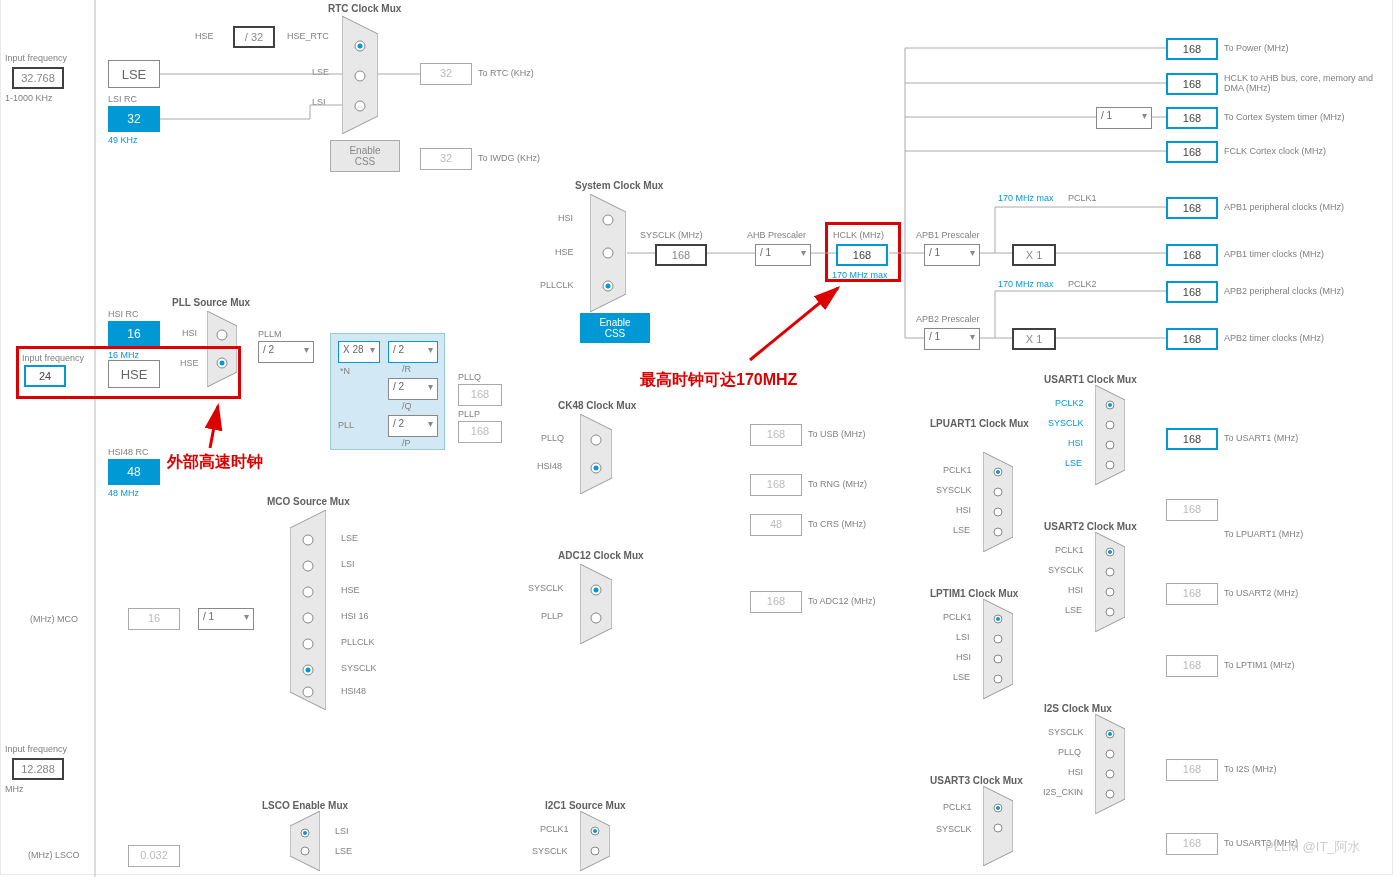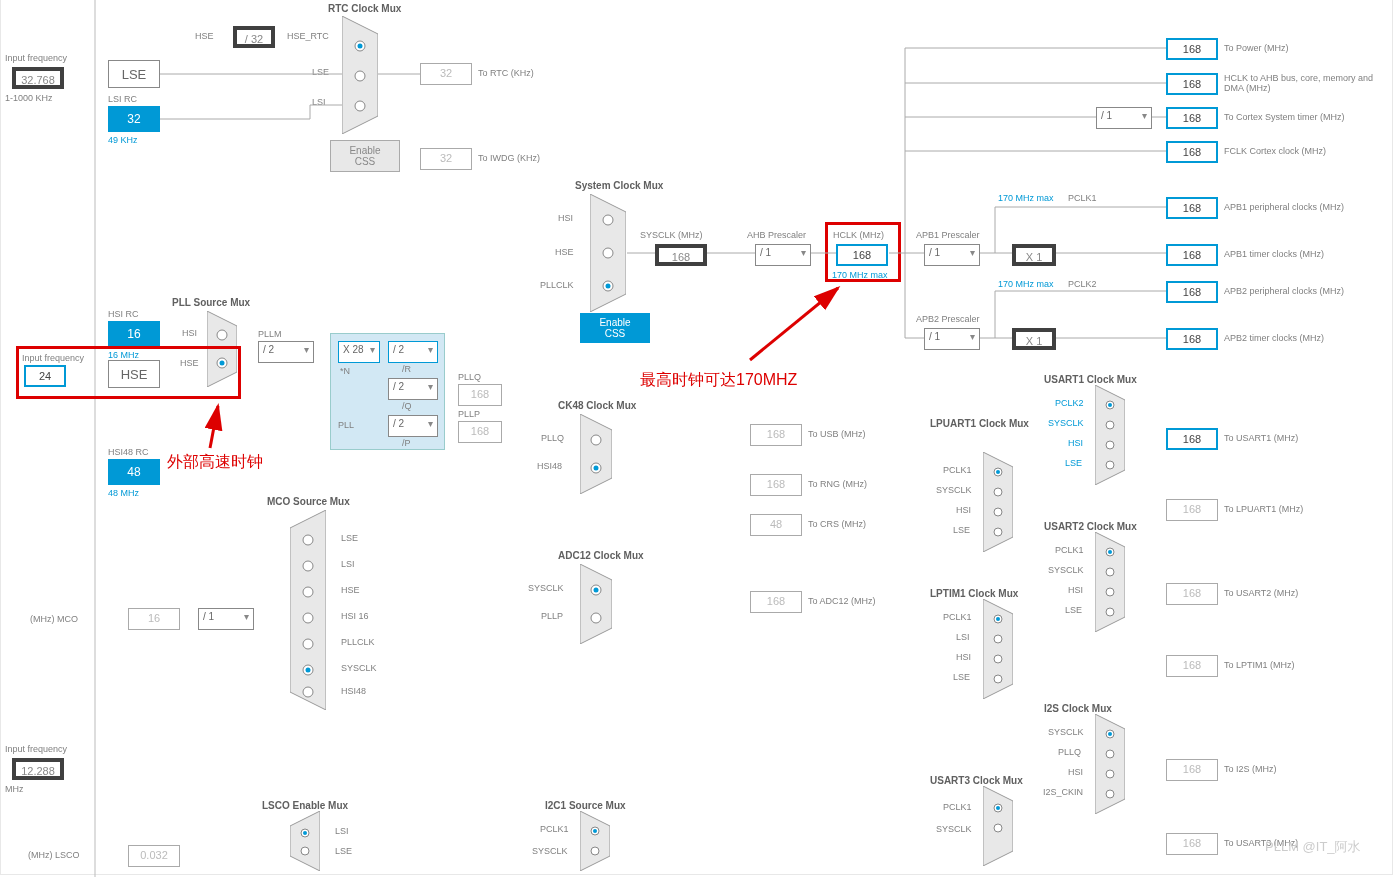--- a/index.html
+++ b/index.html
@@ -1,30 +1,30 @@
 <!DOCTYPE html>
 <html><head>
 <meta charset="utf-8">
 <style>
 *{box-sizing:border-box;margin:0;padding:0;font-family:Arial,sans-serif}
 body{background:#fff;position:relative;width:1393px;height:877px;font-size:10px;color:#666}
 .lbl-sm{position:absolute;font-size:9px;color:#808080}
 .title{position:absolute;font-size:10px;color:#606060;font-weight:bold}
-.val-box{position:absolute;border:4px solid #404040;background:#fff;text-align:center;padding:3px 0;font-size:11px;color:#888;width:52px;height:22px}
+.val-box{position:absolute;border:2px solid #404040;background:#fff;text-align:center;padding:3px 0;font-size:11px;color:#888;width:52px;height:22px}
 .val-blue{position:absolute;border:2px solid #0099d6;background:#fff;text-align:center;padding:3px 0;font-size:11px;color:#444;width:52px;height:22px}
 .val-gray{position:absolute;border:1px solid #aaa;background:#fff;text-align:center;padding:3px 0;font-size:11px;color:#bbb;width:52px;height:22px}
 .src-box{position:absolute;border:1px solid #888;background:#fff;text-align:center;padding:6px 0;font-size:13px;color:#666;width:52px;height:28px}
 .src-blue{position:absolute;background:#0099d6;color:#fff;text-align:center;padding:6px 0;font-size:12px;width:52px;height:26px}
 .sel{position:absolute;border:1px solid #888;background:#fff;padding:2px 4px;font-size:10px;color:#666;width:56px;height:22px}
 .sel::after{content:"▾";float:right;color:#888}
 .btn-css{position:absolute;background:#e8e8e8;border:1px solid #aaa;color:#888;font-size:10px;padding:4px 8px;width:70px;text-align:center}
 .btn-css-on{position:absolute;background:#0099d6;color:#fff;font-size:10px;padding:4px 8px;width:70px;text-align:center}
 .pll-box{position:absolute;background:#d2e8f4;border:1px solid #9cc}
 .redbox{position:absolute;border:3px solid #d00;pointer-events:none}
-.redtext{position:absolute;color:#d00;font-size:16px;font-weight:normal}
+.redtext{position:absolute;color:#d00;font-size:16px;font-weight:bold}
 .mux-shape{position:absolute}
 .blue-sm{position:absolute;font-size:9px;color:#0099d6}
 .wm{position:absolute;color:#ccc;font-size:13px}
 </style>
 </head>
 <body>
 
 <div style="position:absolute;left:0;top:-2px;width:1393px;height:877px;border:1px solid #e8e8e8"></div>
 <svg style="position:absolute;left:0;top:0;width:1393px;height:877px;pointer-events:none">
 
@@ -231,21 +231,21 @@
     <circle cx="15" cy="20" r="2" fill="#0099d6"></circle>
 <circle cx="15" cy="40" r="4" fill="#fff" stroke="#888"></circle>
 <circle cx="15" cy="60" r="4" fill="#fff" stroke="#888"></circle>
 <circle cx="15" cy="80" r="4" fill="#fff" stroke="#888"></circle>
 </svg>
 <div class="lbl-sm" style="left:943px;top:465px">PCLK1</div>
 <div class="lbl-sm" style="left:936px;top:485px">SYSCLK</div>
 <div class="lbl-sm" style="left:956px;top:505px">HSI</div>
 <div class="lbl-sm" style="left:953px;top:525px">LSE</div>
 <div class="val-gray" style="left:1166px;top:499px">168</div>
-<div class="lbl-sm" style="left:1224px;top:504px">To LPUART1 (MHz)</div>
+<div class="lbl-sm" style="left:1224px;top:529px">To LPUART1 (MHz)</div>
 
 <div class="title" style="left:1044px;top:521px">USART2 Clock Mux</div>
 <svg class="mux-shape" style="left:1095px;top:532px;width:30px;height:100px">
 <polygon points="0,0 30,15 30,85 0,100" fill="#e8e8e8" stroke="#999"></polygon>
 <circle cx="15" cy="20" r="4" fill="#fff" stroke="#888"></circle>
     <circle cx="15" cy="20" r="2" fill="#0099d6"></circle>
 <circle cx="15" cy="40" r="4" fill="#fff" stroke="#888"></circle>
 <circle cx="15" cy="60" r="4" fill="#fff" stroke="#888"></circle>
 <circle cx="15" cy="80" r="4" fill="#fff" stroke="#888"></circle>
 </svg>

